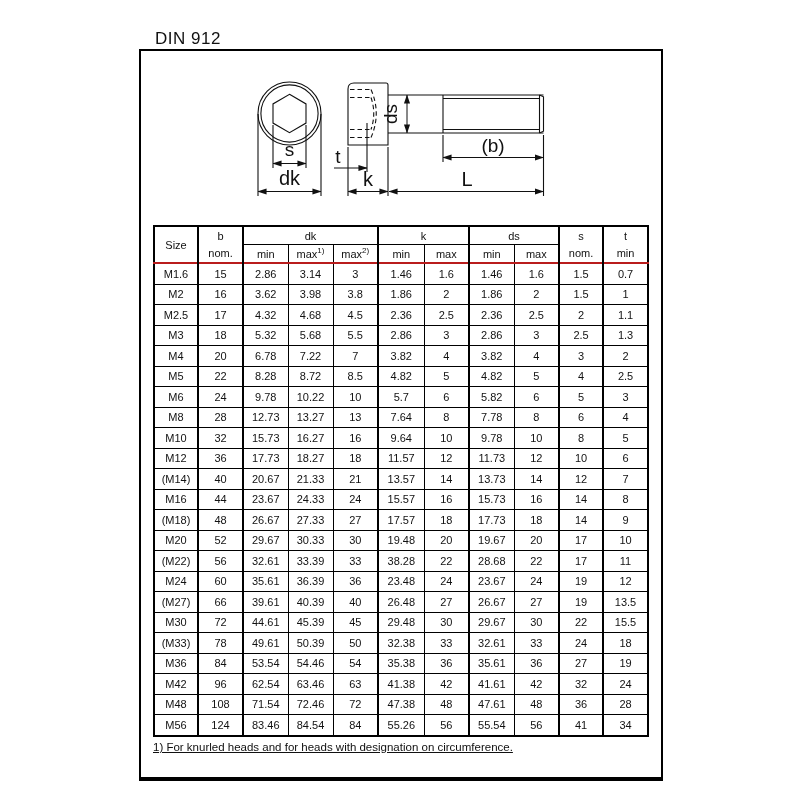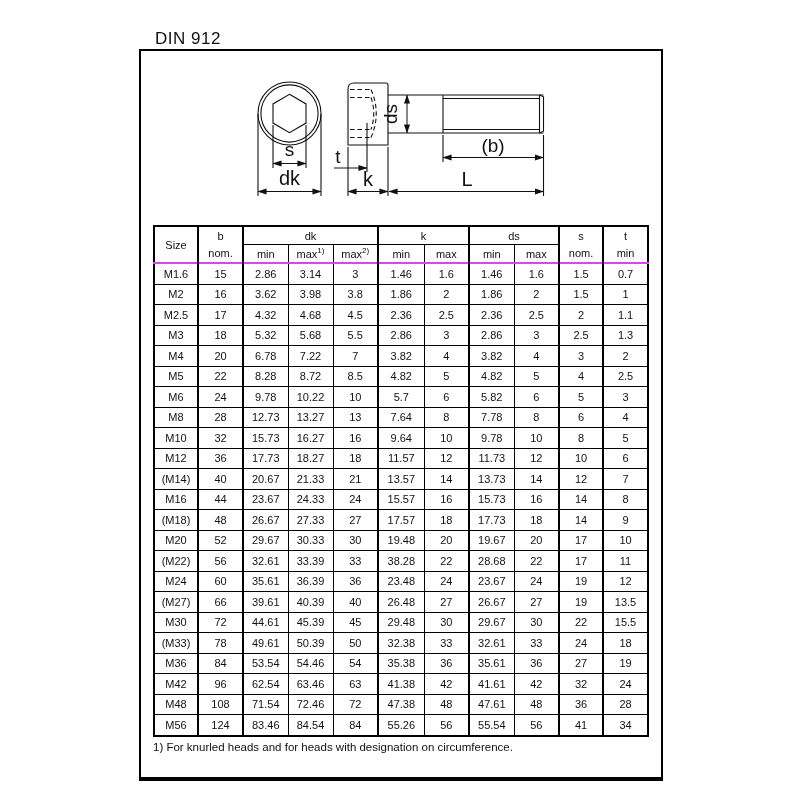--- a/index.html
+++ b/index.html
@@ -26,24 +26,24 @@
     padding-left:31px;
   }
   table.dims th, table.dims td{
     border:1px solid #000;text-align:center;vertical-align:middle;
     font-size:11px;font-weight:normal;padding:0;color:#111;
     overflow:hidden;white-space:nowrap;
   }
   table.dims thead th{height:17px;}
   table.dims tbody td{height:19.5px;}
   table.dims .gb{border-right-width:2px;}
-  table.dims tbody tr:first-child td{border-top:2px solid #d946ef;margin-top:32px;}
+  table.dims tbody tr:first-child td{border-top:2px solid #b91c1c;margin-top:32px;}
   .stack{display:flex;flex-direction:column;justify-content:space-between;height:34px;padding:2px 0 3px 0;box-sizing:border-box;}
   sup{font-size:8px;vertical-align:super;line-height:0;}
-  .footnotes{position:absolute;left:12px;top:688px;font-size:11.5px;line-height:16px;color:#111;}
+  .footnotes{position:absolute;left:12px;top:688px;font-size:11.5px;line-height:16px;color:#111;text-decoration:underline;}
 </style>
 </head>
 <body>
 
 <div class="sheet">
 
   <div class="page-title">DIN 912</div>
 
   <div class="frame">
 

